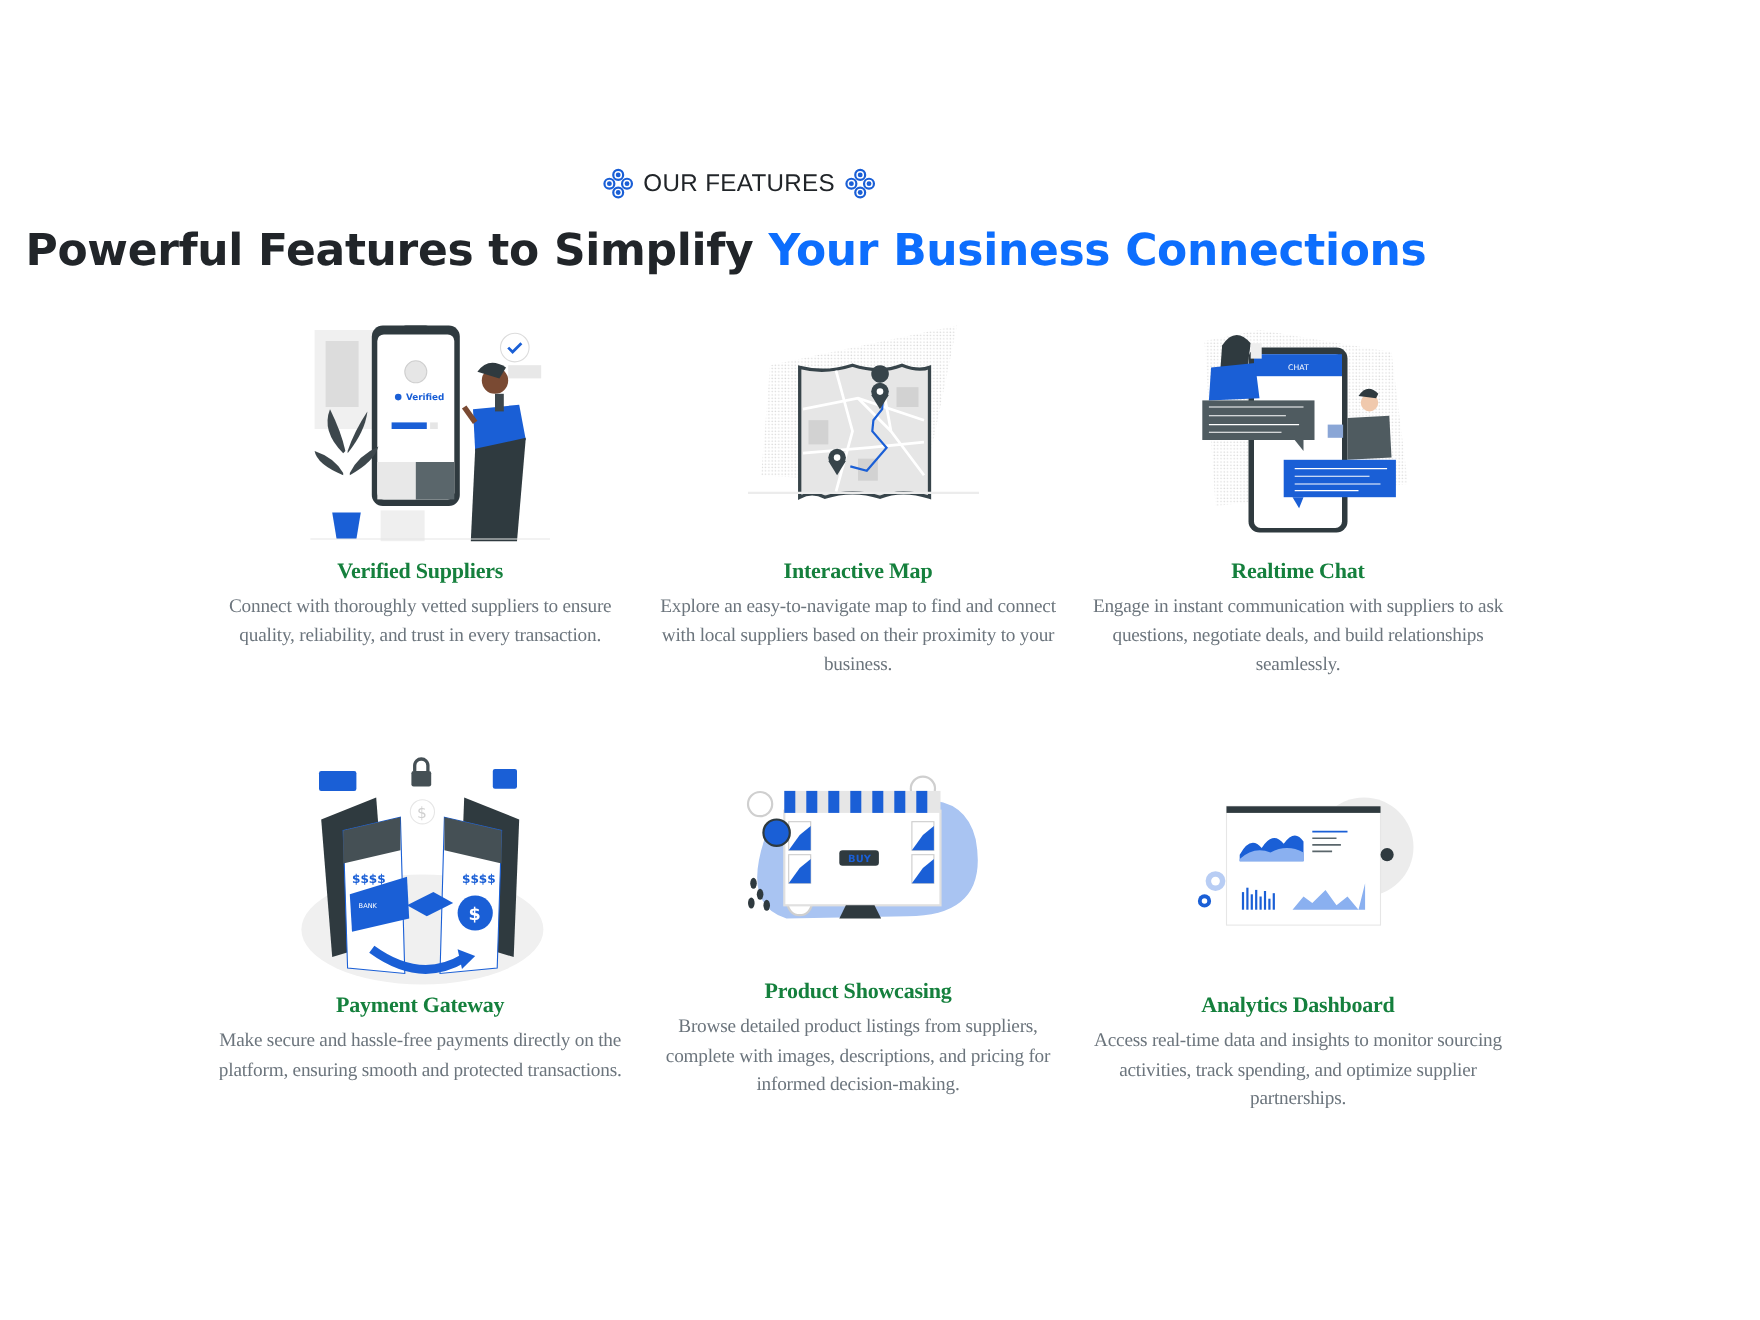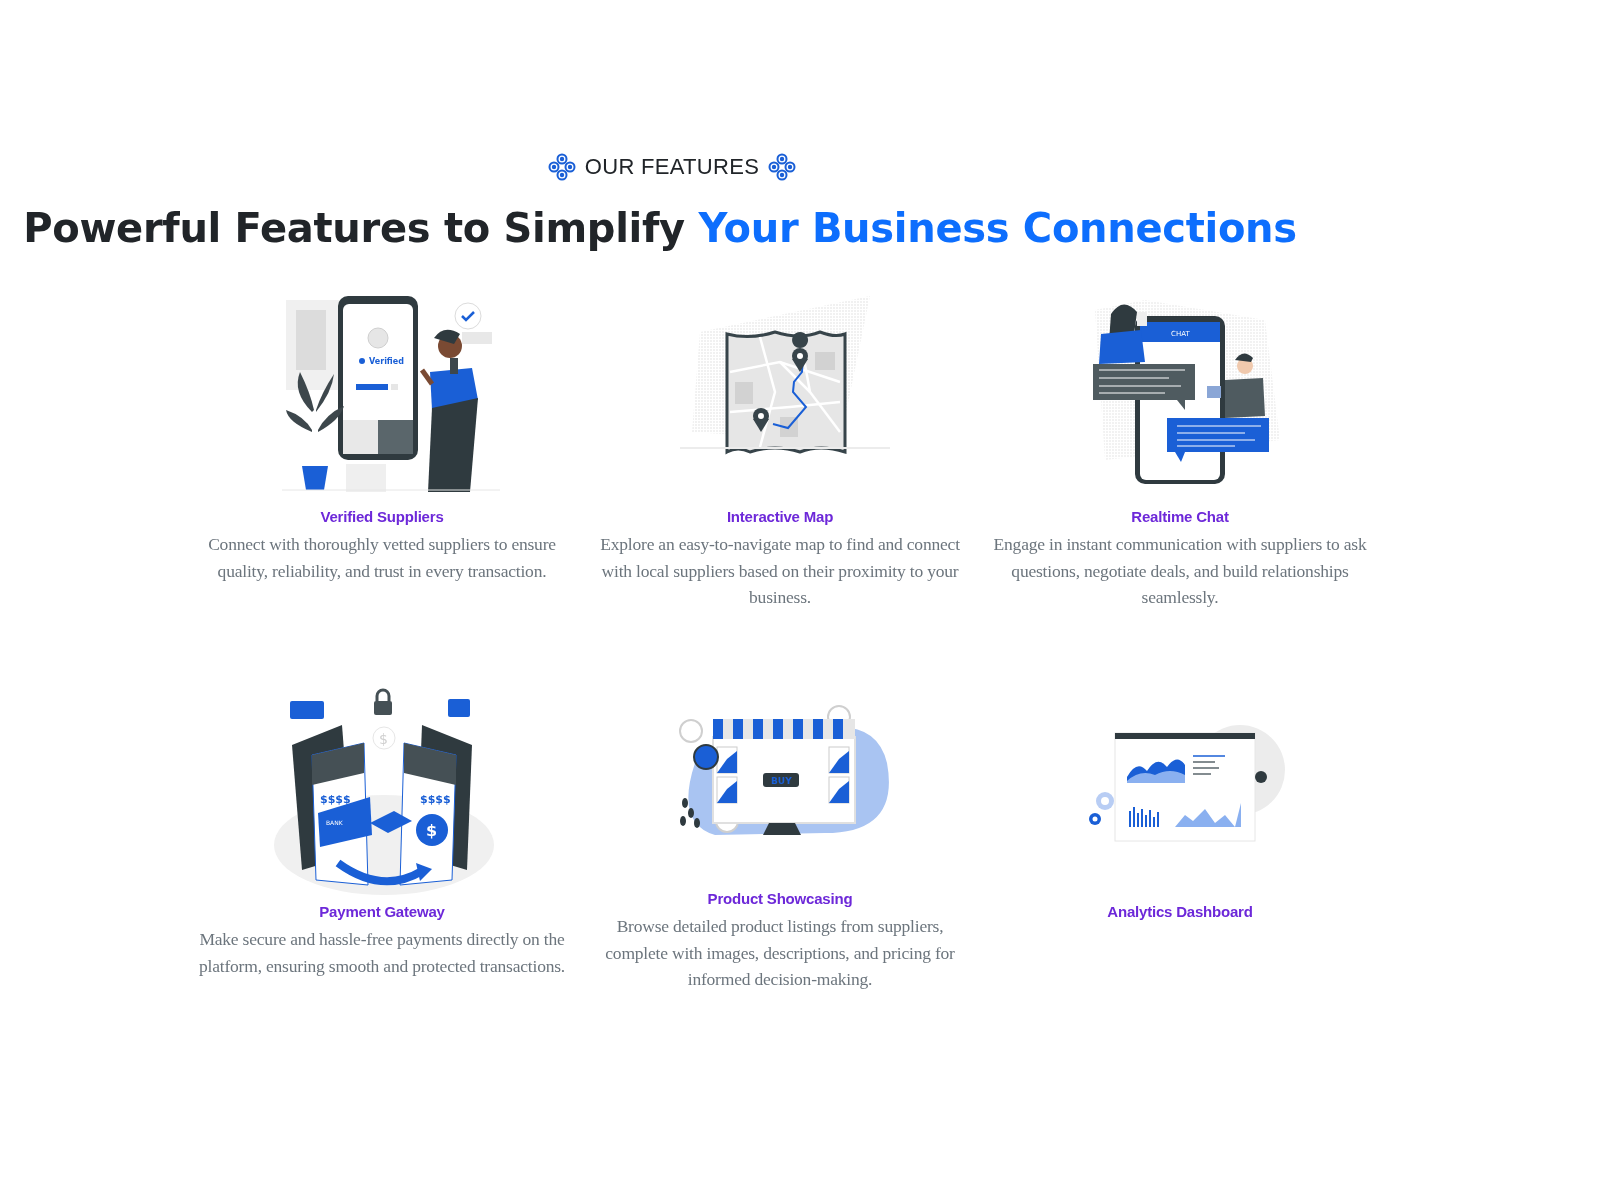--- a/index.html
+++ b/index.html
@@ -19,22 +19,22 @@
 
     .headline {
       position: absolute; top: 205px; left: 0; width: 1320px; text-align: center;
       font-size: 40px; font-weight: 700; color: #212529; letter-spacing: -0.3px;
       font-family: "DejaVu Sans", sans-serif;
     }
     .headline .accent { color: #0d6efd; }
 
     .card { position: absolute; width: 400px; text-align: center; }
     .card-title {
-      font-size: 15px; font-weight: 700; color: #6d28d9; margin-bottom: 6px;
-      font-family: Liberation Sans, sans-serif; letter-spacing: -0.2px;
+      font-size: 20px; font-weight: 700; color: #15803d; margin-bottom: 6px;
+      font-family: Liberation Serif, serif; letter-spacing: -0.2px;
     }
     .card-desc {
       font-size: 17.5px; line-height: 26.5px; color: #6c757d;
       font-family: Liberation Serif, serif; letter-spacing: -0.2px; padding: 0 4px;
     }
     .ill-wrap { position: absolute; }
   </style>
 </head>
 <body>
 
@@ -293,15 +293,16 @@
     <p class="card-desc">Make secure and hassle-free payments directly on the platform, ensuring smooth and protected transactions.</p>
   </div>
 
   <div class="card" style="left:580px;top:890px">
     <h3 class="card-title">Product Showcasing</h3>
     <p class="card-desc" style="padding:0 22px">Browse detailed product listings from suppliers, complete with images, descriptions, and pricing for informed decision-making.</p>
   </div>
 
   <div class="card" style="left:980px;top:903px">
     <h3 class="card-title">Analytics Dashboard</h3>
+    <p class="card-desc">Access real-time data and insights to monitor sourcing activities, track spending, and optimize supplier partnerships.</p>
   </div>
 
 </div>
 
 </body></html>

